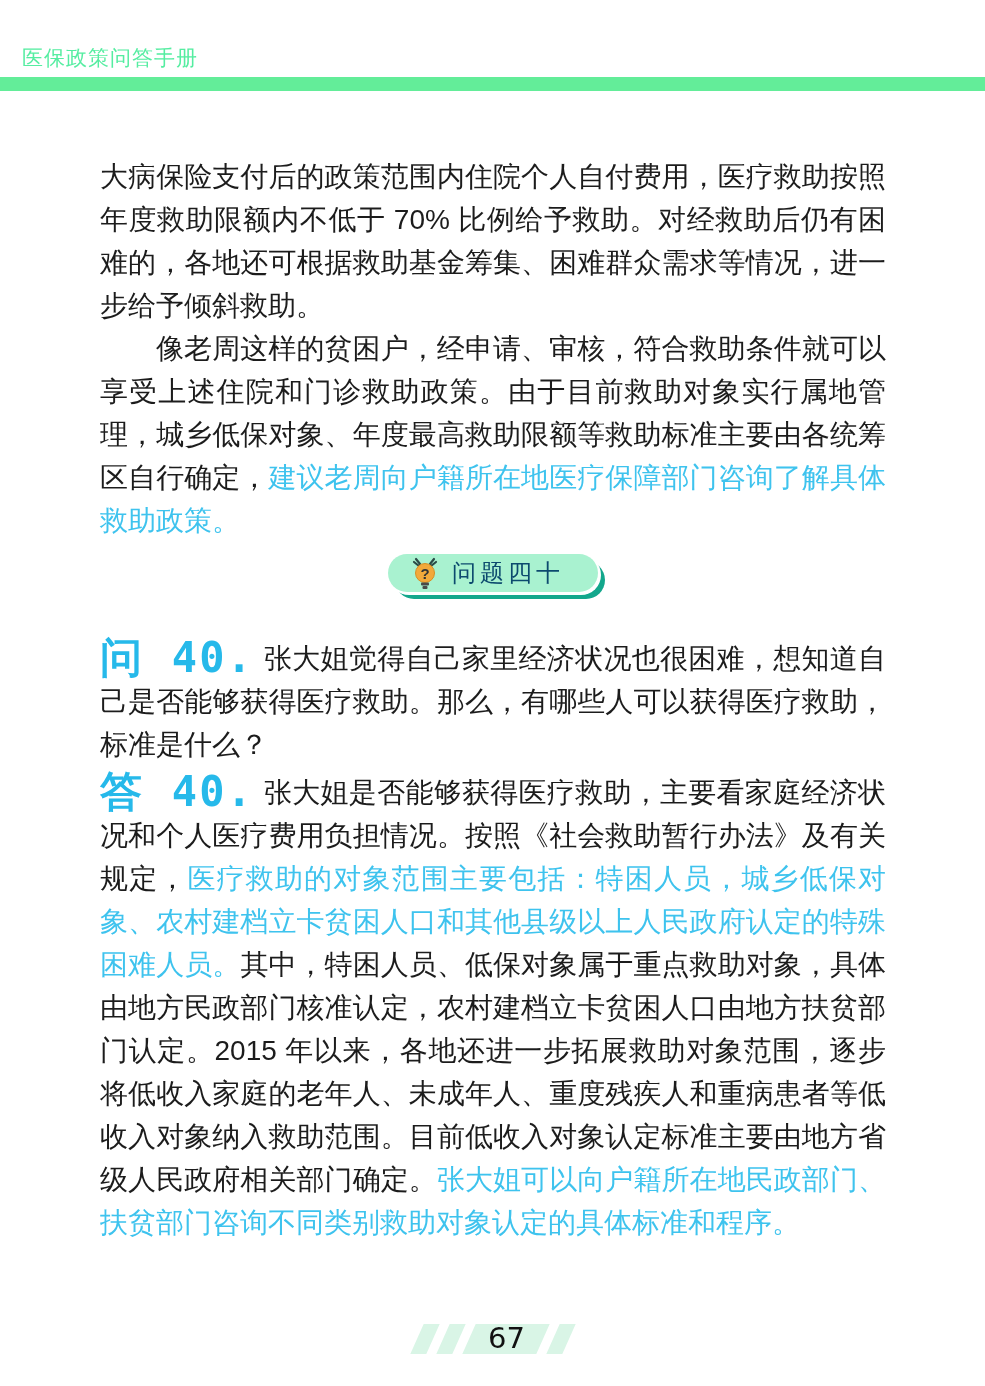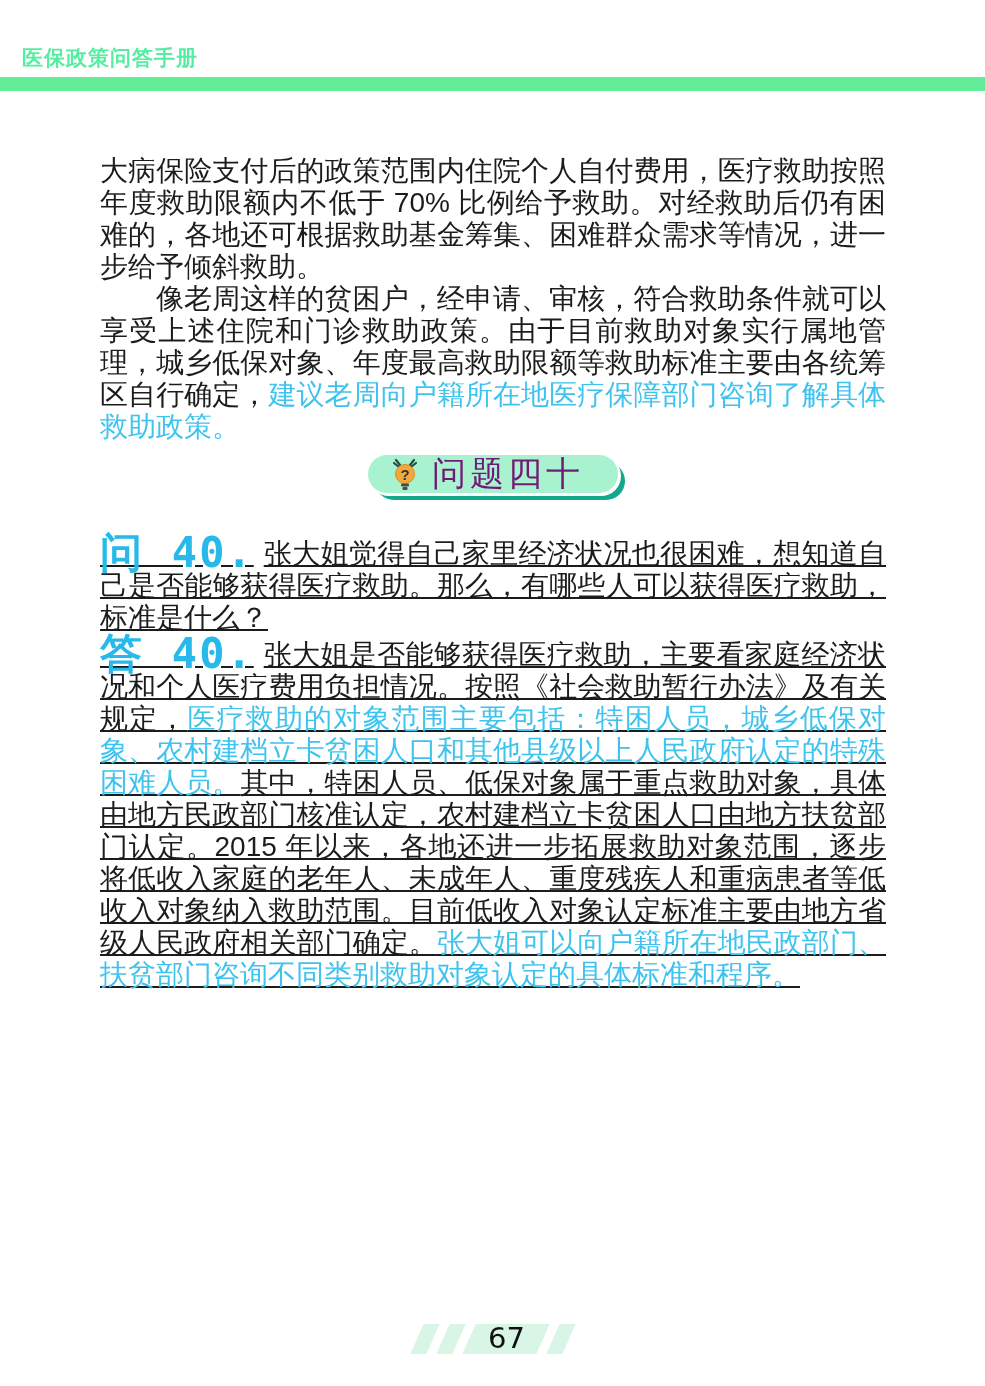--- a/index.html
+++ b/index.html
@@ -10,39 +10,39 @@
     color:#1c1c1c;
     overflow:hidden;
     position:relative;
   }
   .page{width:100%;height:100%;position:relative;}
 
   
   .header{position:relative;}
   .header-title{
     position:absolute;left:22px;top:44px;
-    font-size:21px;font-weight:bold;
+    font-size:21px;font-weight:normal;
     color:#55eda1;
     letter-spacing:1px;
   }
   .header-bar{
     position:absolute;left:0;top:77px;
     width:985px;height:14px;
     background:#63ed99;
   }
 
   
   .content{
     position:absolute;left:100px;top:155px;
     width:786px;
   }
   .para{
     margin:0;
     font-size:28px;
-    line-height:32px;
+    line-height:43px;
     text-align:justify;
     text-align-last:left;
     color:#1c1c1c;
   }
   .indent{text-indent:2em;}
   .cyan{color:#3ec3ee;}
 
   
   .badge-row{
     margin-top:12px;
@@ -56,27 +56,27 @@
     height:38px;
     padding:0 34px 0 22px;
     box-shadow:2px 2px 0 1px #ffffff, 7px 7px 0 0 #13a78c;
   }
   .badge-icon{
     width:30px;height:34px;
     margin-right:12px;
     display:inline-flex;align-items:center;justify-content:center;
   }
   .badge-label{
-    font-size:34px;
-    color:#701a75;
+    font-size:24px;
+    color:#0c4a6e;
     letter-spacing:4px;
   }
 
   
-  .qa{margin-top:44px;text-decoration:underline;}
+  .qa{margin-top:44px;}
   .qa.answer{margin-top:4px;}
   .qa-label{
     font-family:"DejaVu Sans Mono","Liberation Mono",monospace;
     font-size:42px;
     font-weight:bold;
     color:#26b9ea;
     margin-right:10px;
     letter-spacing:2px;
     vertical-align:-4px;
   }

